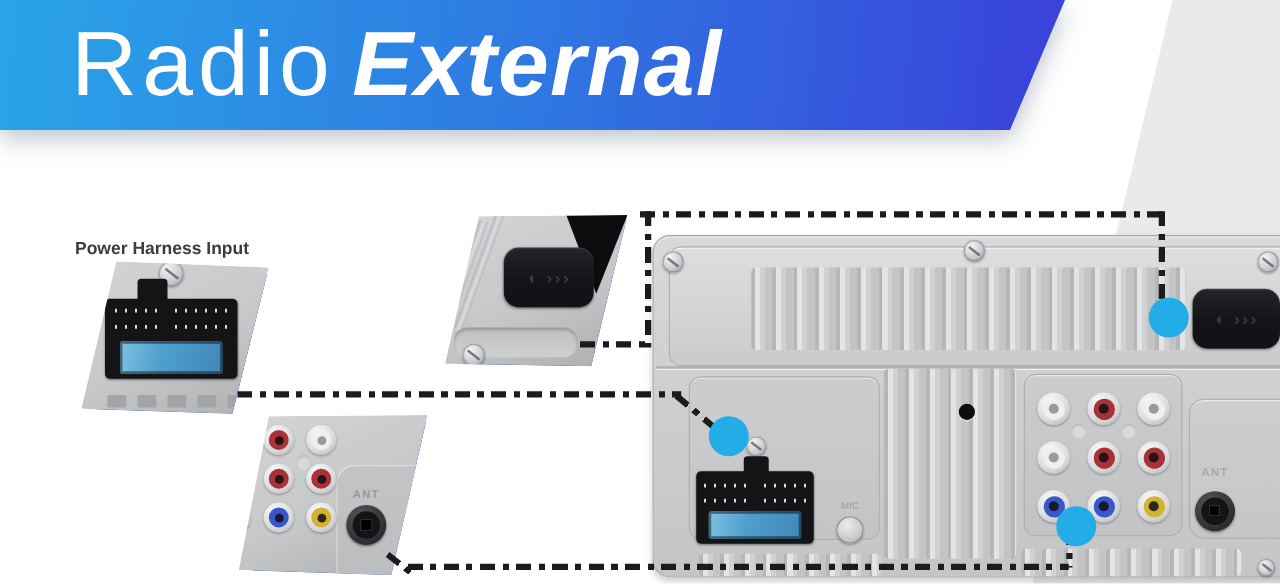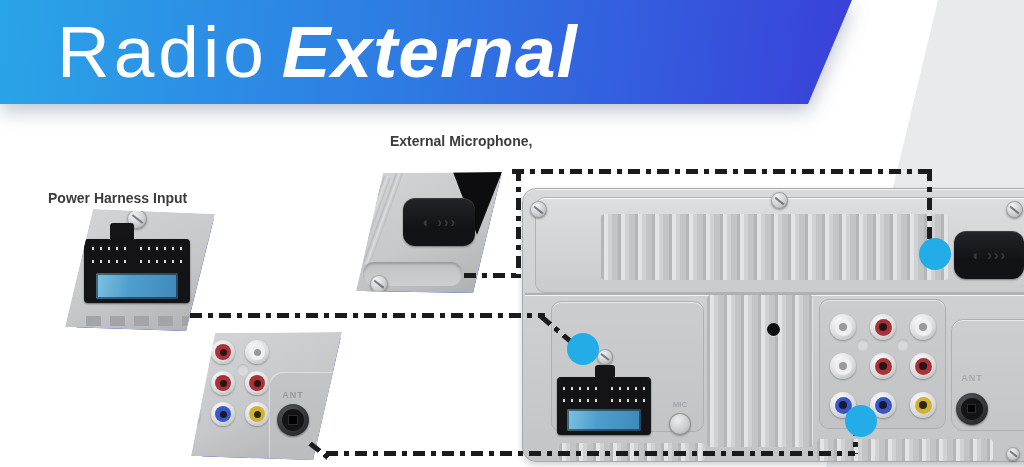--- a/index.html
+++ b/index.html
@@ -311,18 +311,17 @@
   <div class="dash-h" style="left:190px;top:313px;width:355px;" data-name="callout-line-power"></div>
   <div class="dash-h dash-d" style="left:541px;top:314px;width:53px;transform:rotate(40deg);" data-name="callout-line-power-diag"></div>
   <div class="dash-h dash-d" style="left:310px;top:441px;width:24px;transform:rotate(38deg);" data-name="callout-line-ant-diag"></div>
   <div class="dash-h" style="left:326px;top:451px;width:529px;" data-name="callout-line-bottom"></div>
   <div class="dash-v" style="left:853px;top:424px;height:30px;" data-name="callout-line-ant-v"></div>
 
   <div class="dot" style="left:919px;top:238px;" data-name="location-dot-mic-usb"></div>
   <div class="dot" style="left:567px;top:333px;" data-name="location-dot-power"></div>
   <div class="dot" style="left:845px;top:405px;" data-name="location-dot-antenna"></div>
 
-  <div class="lbl" style="left:48px;top:190px;" data-name="power-harness-label">Power Harness Input</div>
+  <div class="lbl" style="left:60px;top:190px;" data-name="power-harness-label">Power Harness Input</div>
   <div class="lbl" style="left:390px;top:133px;" data-name="mic-usb-label">
-    <div data-name="mic-usb-label-line1">External Microphone,</div>
   </div>
 
 </div>
 
 </body></html>

